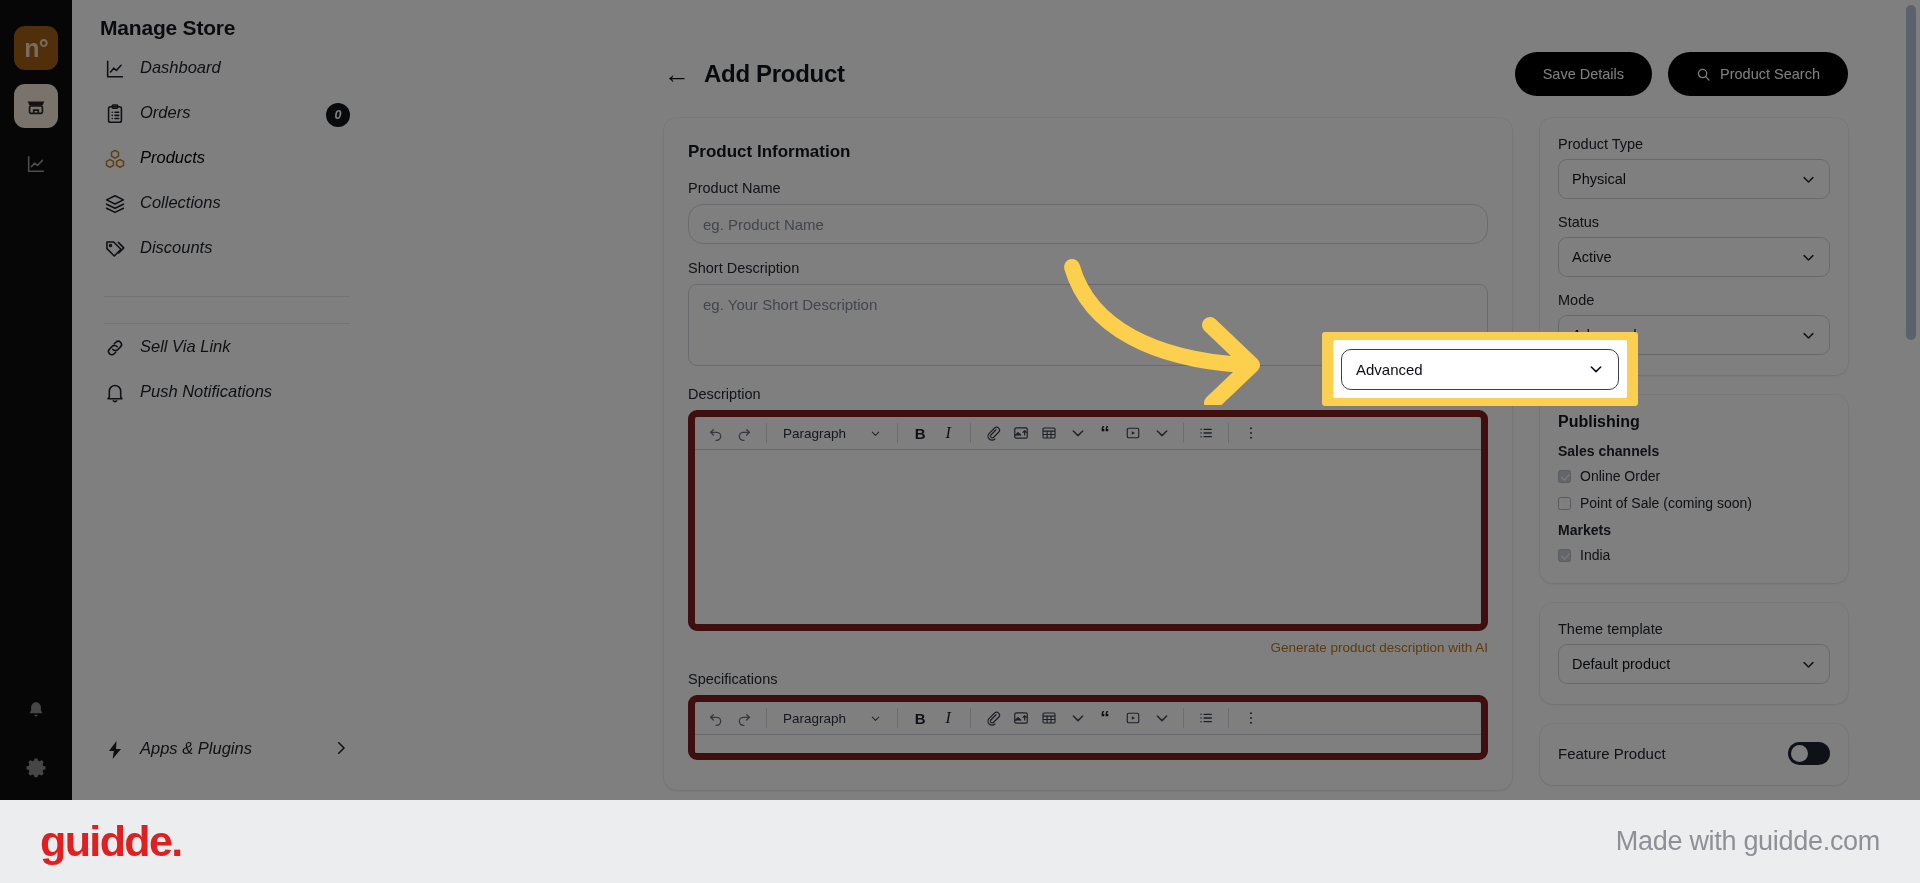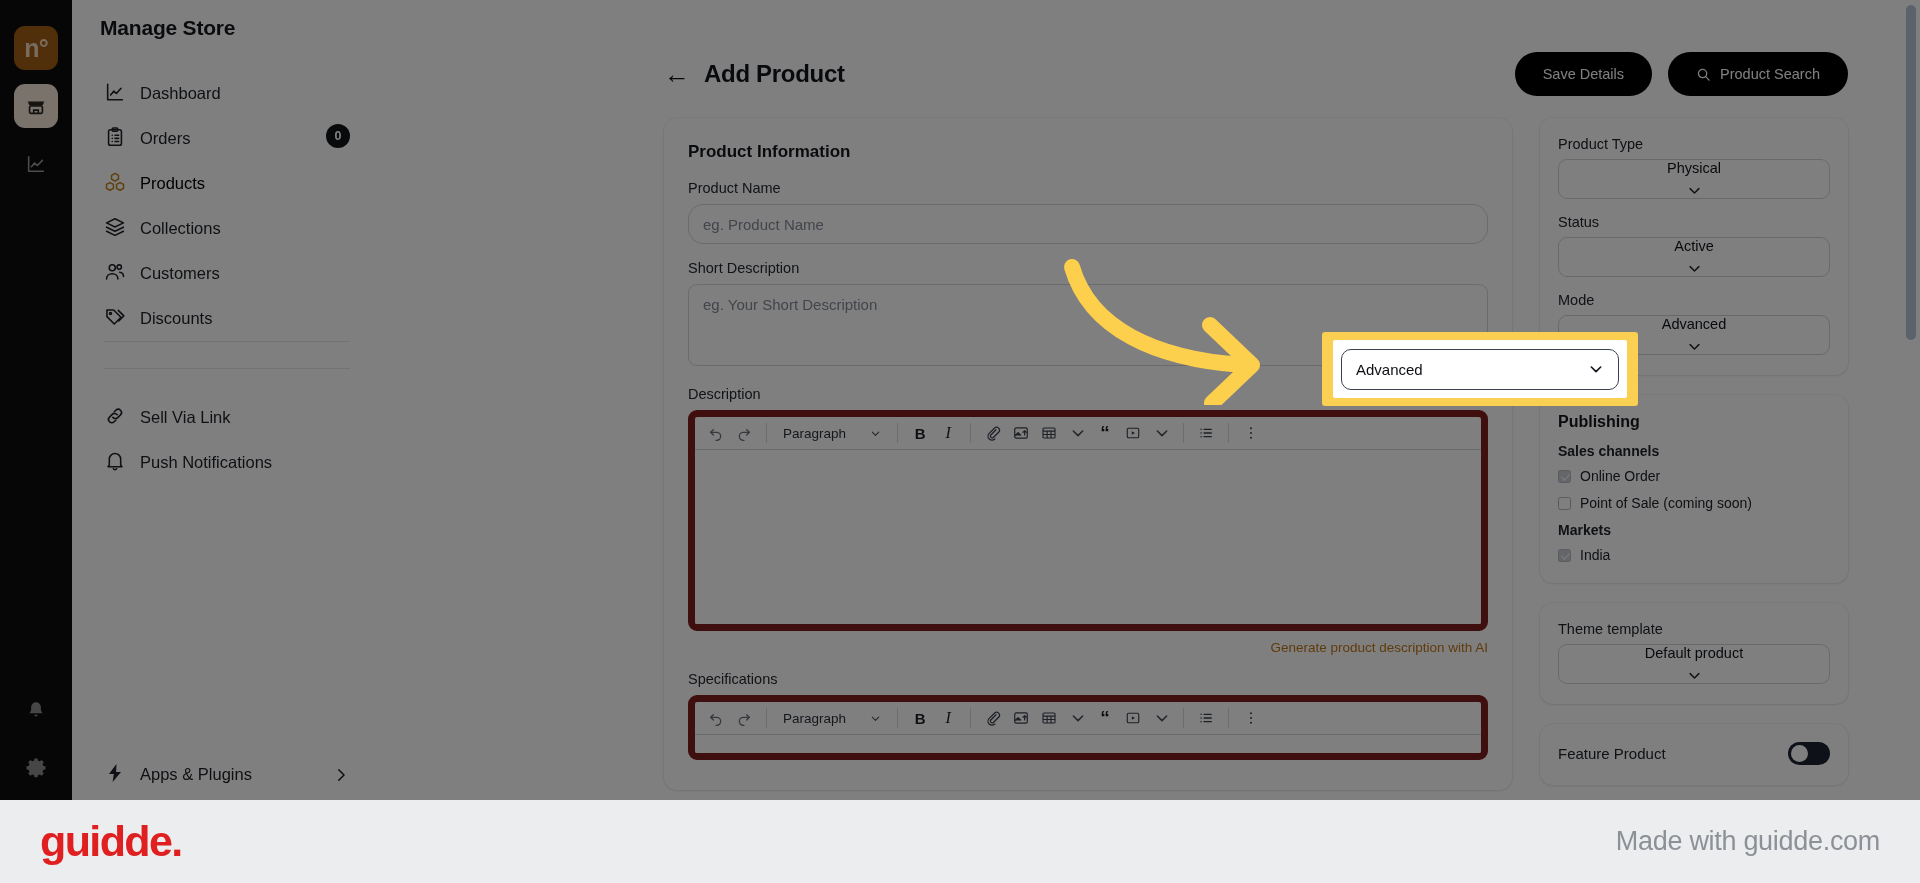--- a/index.html
+++ b/index.html
@@ -49,23 +49,23 @@
     position: absolute; left: 72px; top: 0; width: 310px; height: 800px;
     background: #ffffff; z-index: 4; padding: 0 0 0 0;
     display: flex; flex-direction: column;
   }
   .sb-title {
     font-size: 21px; font-weight: 700; color: #15171c;
     padding: 16px 0 18px 28px; letter-spacing: -0.2px;
   }
   .nav { padding: 0 22px; }
   .nav-item {
-    display: flex; align-items: flex-end; gap: 14px;
+    display: flex; align-items: flex-start; gap: 14px;
     height: 45px; padding: 0 10px; border-radius: 9px;
-    color: #1d2026; font-size: 16.5px; font-weight: 500;
+    color: #1d2026; font-size: 16.5px; font-weight: 500; font-style: italic;
   }
   .nav-item .ico { width: 22px; height: 22px; flex: 0 0 22px; display: block; }
   .nav-item.active { color: #000000; }
   .nav-item.active .ico * { stroke: #bf7d1c; }
   .nav-label { flex: 1 1 auto; white-space: nowrap; }
   .badge {
     min-width: 24px; height: 24px; border-radius: 12px; background: #111418;
     color: #fff; font-size: 12.5px; font-weight: 600;
     display: flex; align-items: center; justify-content: center; padding: 0 7px;
   }
@@ -140,21 +140,21 @@
   .editor-body.short { height: 18px; }
   .ai-link { text-align: right; font-size: 13.5px; color: #c0761a; margin-top: 9px; }
 
   
   .side-card { background:#fff; border-radius: 13px; padding: 18px 18px 20px 18px;
     box-shadow: 0 1px 3px rgba(16,24,40,.09), 0 0 0 1px rgba(16,24,40,.045); margin-bottom: 20px; }
   .slabel { font-size: 14.5px; color: #20242b; margin-bottom: 7px; }
   .sselect {
     position: relative; height: 40px; border: 1px solid #cfd4db; border-radius: 9px;
     display: flex; align-items: center; padding: 0 13px; font-size: 14.5px; color: #11141a;
-    background: #fff; margin-bottom: 15px; flex-direction: column;
+    background: #fff; margin-bottom: 15px;
   }
   .sselect .val { flex: 1 1 auto; }
   .sselect .cv { width: 15px; height: 15px; color: #2d3views; }
   .sec-title { font-size: 16px; font-weight: 600; color: #15171c; margin-bottom: 12px; }
   .sub-title { font-size: 14px; font-weight: 600; color: #20242b; margin: 4px 0 9px 0; }
   .chk-row { display: flex; align-items: center; gap: 9px; margin-bottom: 11px; font-size: 14px; color: #20242b; }
   .chk { width: 13px; height: 13px; border: 1px solid #aeb4bd; border-radius: 2.5px; background: #fff; flex: 0 0 13px; position: relative; }
   .chk.checked { background: #c9cdd3; border-color: #b3b8c0; }
   .chk.checked::after {
     content: ""; position: absolute; left: 4px; top: 1px; width: 3.5px; height: 7px;
@@ -267,29 +267,20 @@
 
         <div class="nav-item">
           <svg class="ico" viewBox="0 0 24 24" fill="none" stroke="#1d2026" stroke-width="1.7" stroke-linecap="round" stroke-linejoin="round">
             <path d="M12 3 2.8 7.5 12 12l9.2-4.5z"></path>
               <path d="M2.8 12.2 12 16.7l9.2-4.5"></path>
               <path d="M2.8 16.6 12 21.1l9.2-4.5"></path>
           </svg>
           <span class="nav-label">Collections</span>
         </div>
 
-        <div class="nav-item">
-          <svg class="ico" viewBox="0 0 24 24" fill="none" stroke="#1d2026" stroke-width="1.7" stroke-linecap="round" stroke-linejoin="round">
-            <circle cx="9" cy="7.3" r="3.3"></circle>
-              <path d="M2.8 19.5c0-3.4 2.8-5.6 6.2-5.6s6.2 2.2 6.2 5.6"></path>
-            <circle cx="16.6" cy="6.6" r="2.4"></circle>
-              <path d="M17 12.2c2.6.2 4.3 2.1 4.3 4.6"></path>
-          </svg>
-          <span class="nav-label">Customers</span>
-        </div>
 
         <div class="nav-item">
           <svg class="ico" viewBox="0 0 24 24" fill="none" stroke="#1d2026" stroke-width="1.7" stroke-linecap="round" stroke-linejoin="round">
             <path d="M3.2 11.6V4.3h7.3l8 8-7.3 7.3z"></path>
               <circle cx="7.1" cy="8.1" r="1.1"></circle>
             <path d="M15.6 4.8l6 6-5.5 5.5"></path>
           </svg>
           <span class="nav-label">Discounts</span>
         </div>
       </div>

